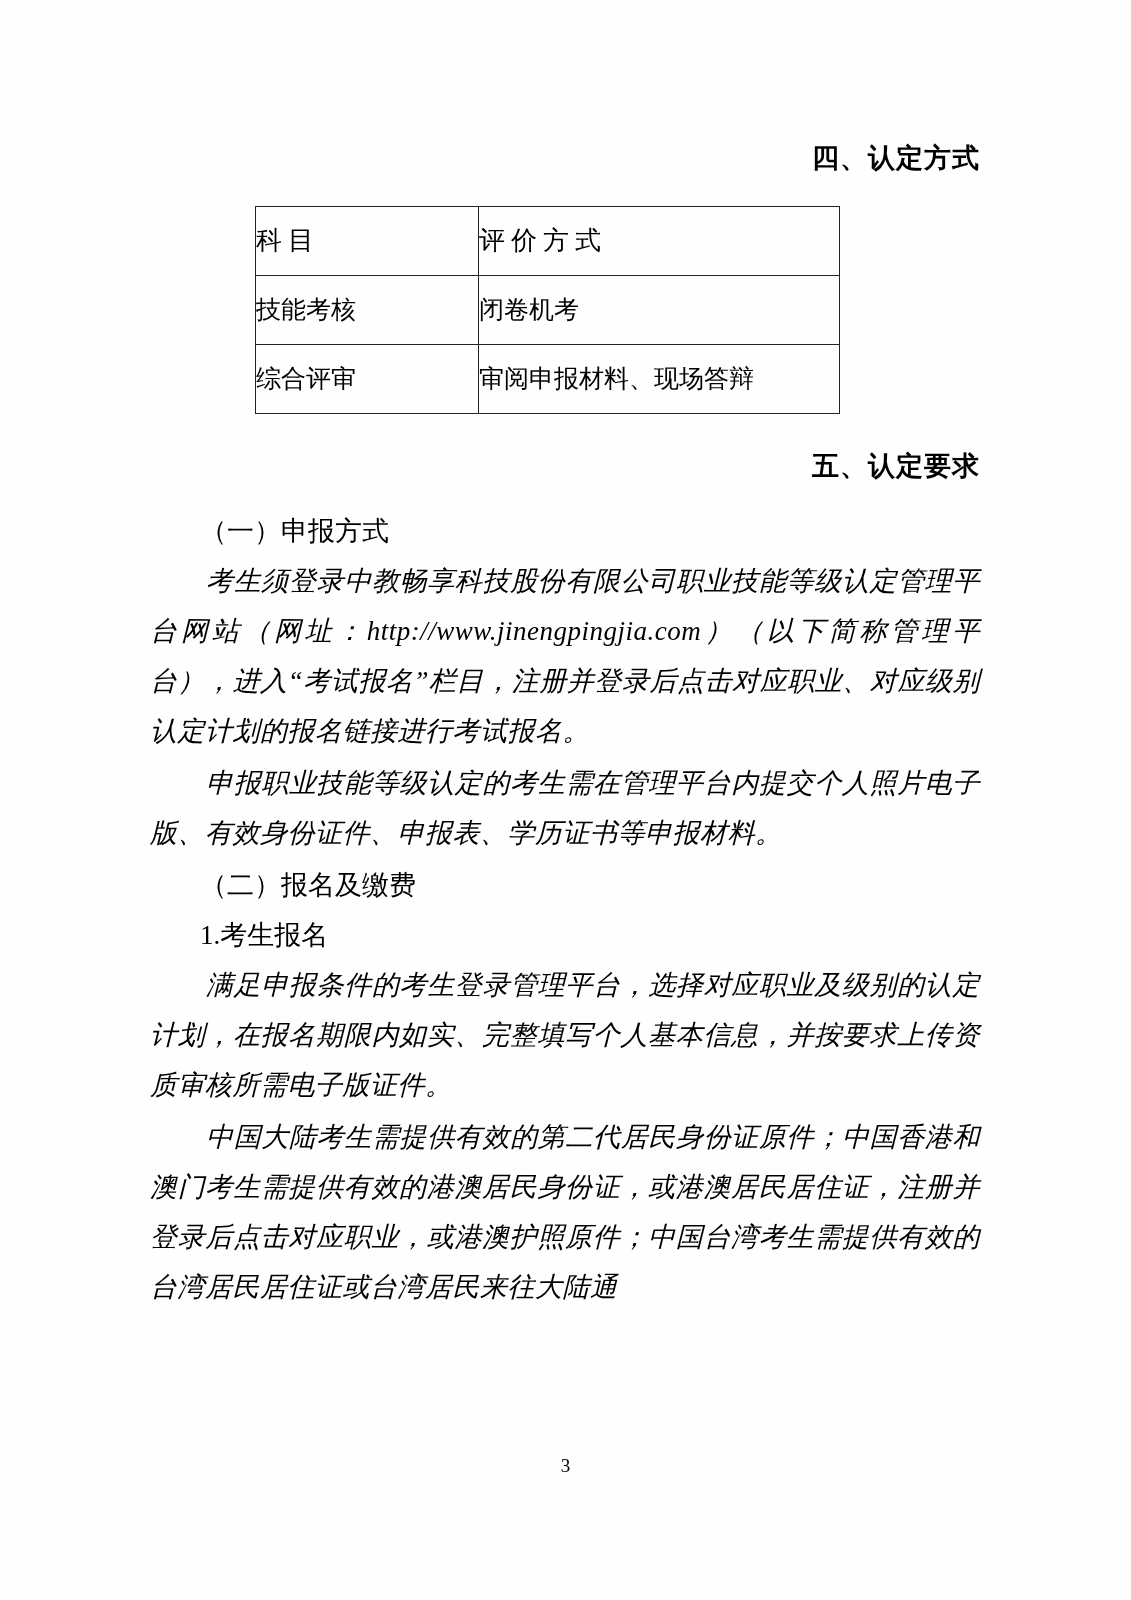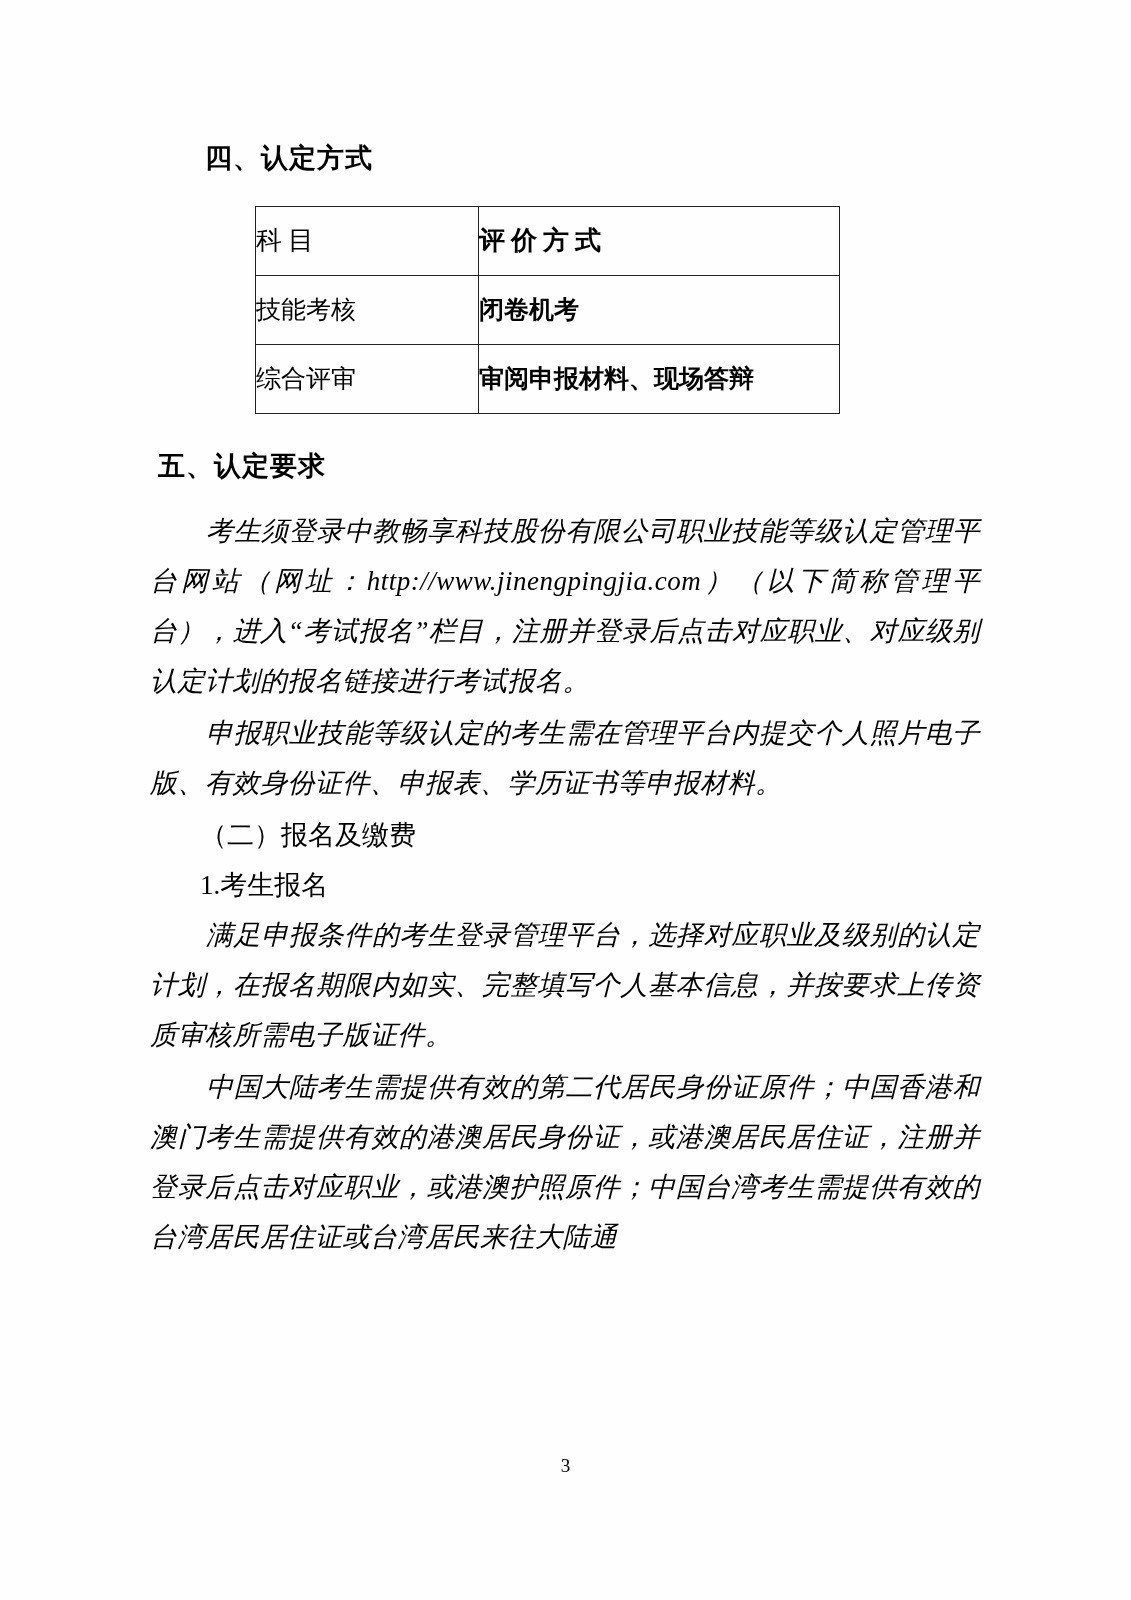--- a/index.html
+++ b/index.html
@@ -27,20 +27,21 @@
     left: 150px;
     top: 140px;
     width: 830px;
   }
   .heading {
     font-family: "DejaVu Sans", sans-serif;
     font-weight: bold;
     font-size: 27px;
     letter-spacing: 1px;
     margin: 0 0 0 55px;
+    text-align: right;
   }
   .heading-1 { margin-bottom: 30px; }
   .heading-2 { margin-top: 34px; margin-bottom: 22px; margin-left: 8px; }
 
   table.method-table {
     border-collapse: collapse;
     margin-left: 105px;
     margin-top: 10px;
   }
   table.method-table td,
@@ -48,21 +49,21 @@
     border: 1.5px solid #222;
     font-size: 25px;
     font-weight: normal;
     text-align: left;
     font-family: "Liberation Serif", serif;
     padding: 0;
     height: 68px;
     line-height: 68px;
   }
   table.method-table .col-subject { width: 222px; }
-  table.method-table .col-method { width: 360px; font-weight: bold; }
+  table.method-table .col-method { width: 360px; }
   table.method-table thead td { font-size: 26px; letter-spacing: 6px; }
 
   p.para {
     font-size: 27px;
     line-height: 50px;
     margin: 0 0 2px 0;
     text-align: justify;
     text-justify: inter-ideograph;
     letter-spacing: 0.5px;
   }
@@ -106,20 +107,21 @@
         </tr>
         <tr>
           <td class="col-subject">综合评审</td>
           <td class="col-method">审阅申报材料、现场答辩</td>
         </tr>
       </tbody>
     </table>
 
     <h2 class="heading heading-2">五、认定要求</h2>
 
+    <p class="sub-head">（一）申报方式</p>
 
     <p class="para indent">考生须登录中教畅享科技股份有限公司职业技能等级认定管理平台网站（网址：http://www.jinengpingjia.com）（以下简称管理平台），进入“考试报名”栏目，注册并登录后点击对应职业、对应级别认定计划的报名链接进行考试报名。</p>
 
     <p class="para indent">申报职业技能等级认定的考生需在管理平台内提交个人照片电子版、有效身份证件、申报表、学历证书等申报材料。</p>
 
     <p class="sub-head">（二）报名及缴费</p>
 
     <p class="sub-head">1.考生报名</p>
 
     <p class="para indent">满足申报条件的考生登录管理平台，选择对应职业及级别的认定计划，在报名期限内如实、完整填写个人基本信息，并按要求上传资质审核所需电子版证件。</p>

